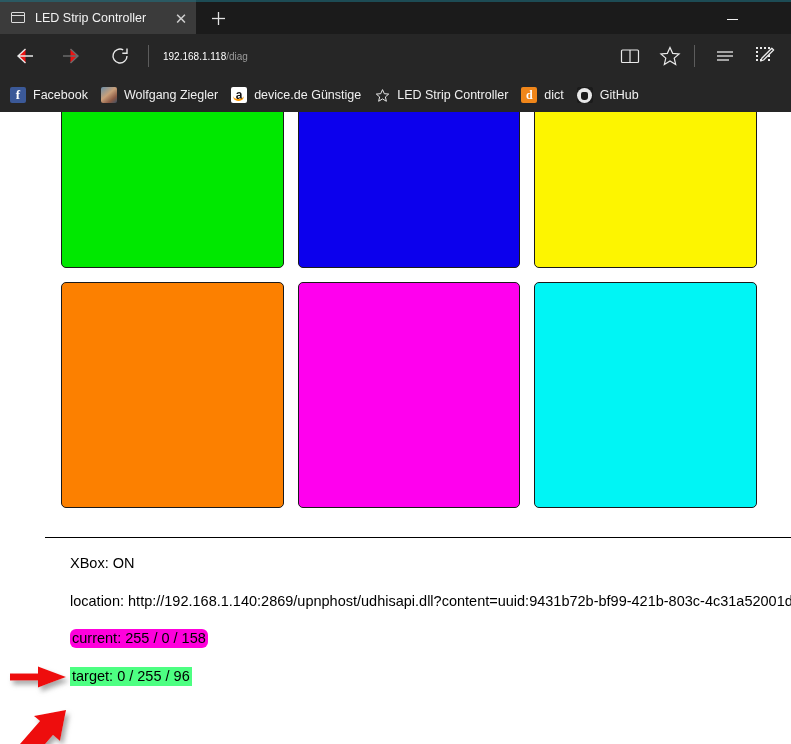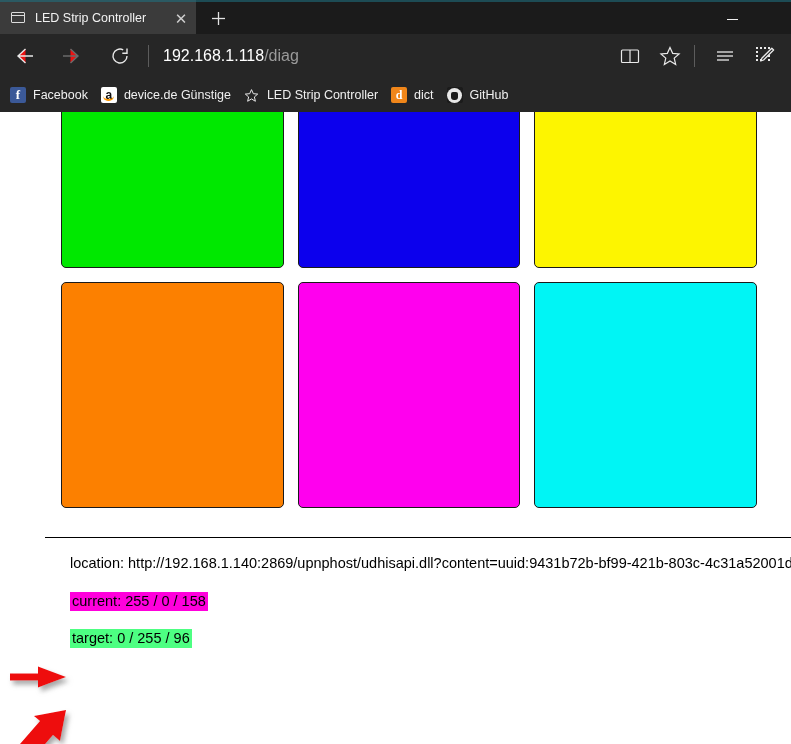--- a/index.html
+++ b/index.html
@@ -114,21 +114,21 @@
   }
   .nav-btn.disabled { color: #6a6a6a; }
   .nav-sep {
     width: 1px; height: 22px;
     background: #5c5c5c;
     margin: 0 10px 0 4px;
   }
   .addr {
     flex: 1 1 auto;
     color: #ffffff;
-    font-size: 16px;
+    font-size: 10px;
     white-space: nowrap;
     overflow: hidden;
     padding-left: 4px;
   }
   .addr .path { color: #9a9a9a; }
   .nav-right {
     display: flex; align-items: center; height: 44px;
     padding-right: 6px;
   }
   .nav-icon {
@@ -235,21 +235,21 @@
     font-family: "Liberation Sans", sans-serif;
     font-size: 14.5px;
     color: #000000;
     line-height: 1;
     margin-bottom: 23px;
     white-space: nowrap;
   }
   .info-line .hl {
     padding: 1px 2px 2px 2px;
   }
-  .hl-current { background: #ff00dc; }
+  .hl-current { background: #ff00dc; border-radius: 6px; }
   .hl-target  { background: #4dff82; }
 
   
   .arrow {
     position: absolute;
     pointer-events: none;
   }
 
   
 </style>
@@ -354,20 +354,24 @@
     </div>
   </div>
 
   <div class="favbar">
 
     <div class="fav">
       <span class="fav-ico ico-facebook">f</span>
       <span>Facebook</span>
     </div>
 
+    <div class="fav">
+      <span class="fav-ico ico-photo"></span>
+      <span>Wolfgang Ziegler</span>
+    </div>
 
     <div class="fav">
       <span class="fav-ico ico-amazon">a</span>
       <span>device.de Günstige</span>
     </div>
 
     <div class="fav">
       <span class="fav-ico ico-star">
         <svg width="15" height="15" viewBox="0 0 24 24">
           <path d="M12 2.6 L14.9 9.1 L21.9 9.7 L16.6 14.3 L18.2 21.2 L12 17.5 L5.8 21.2 L7.4 14.3 L2.1 9.7 L9.1 9.1 Z" fill="none" stroke="#e8e8e8" stroke-width="1.6"></path>
@@ -400,20 +404,21 @@
       <div class="swatch-row second">
         <div class="swatch" style="background: rgb(252, 128, 0);"></div>
         <div class="swatch" style="background: rgb(255, 0, 238);"></div>
         <div class="swatch" style="background: rgb(0, 245, 245);"></div>
       </div>
     </div>
 
     <hr class="divider">
 
     <div class="info-lines">
+      <div class="info-line">XBox: ON</div>
       <div class="info-line">location: http://192.168.1.140:2869/upnphost/udhisapi.dll?content=uuid:9431b72b-bf99-421b-803c-4c31a52001df</div>
       <div class="info-line"><span class="hl hl-current" style="background: rgb(255, 0, 220);">current: 255 / 0 / 158</span></div>
       <div class="info-line"><span class="hl hl-target" style="background: rgb(77, 255, 130);">target: 0 / 255 / 96</span></div>
     </div>
 
     <svg class="arrow" style="left:0; top:432px;" width="260" height="312" viewBox="0 0 260 312">
       <defs>
         <filter id="ashadow" x="-30%" y="-30%" width="180%" height="180%">
           <feDropShadow dx="3" dy="4" stdDeviation="2.5" flood-color="#8a8a8a" flood-opacity="0.75"></feDropShadow>
         </filter>

